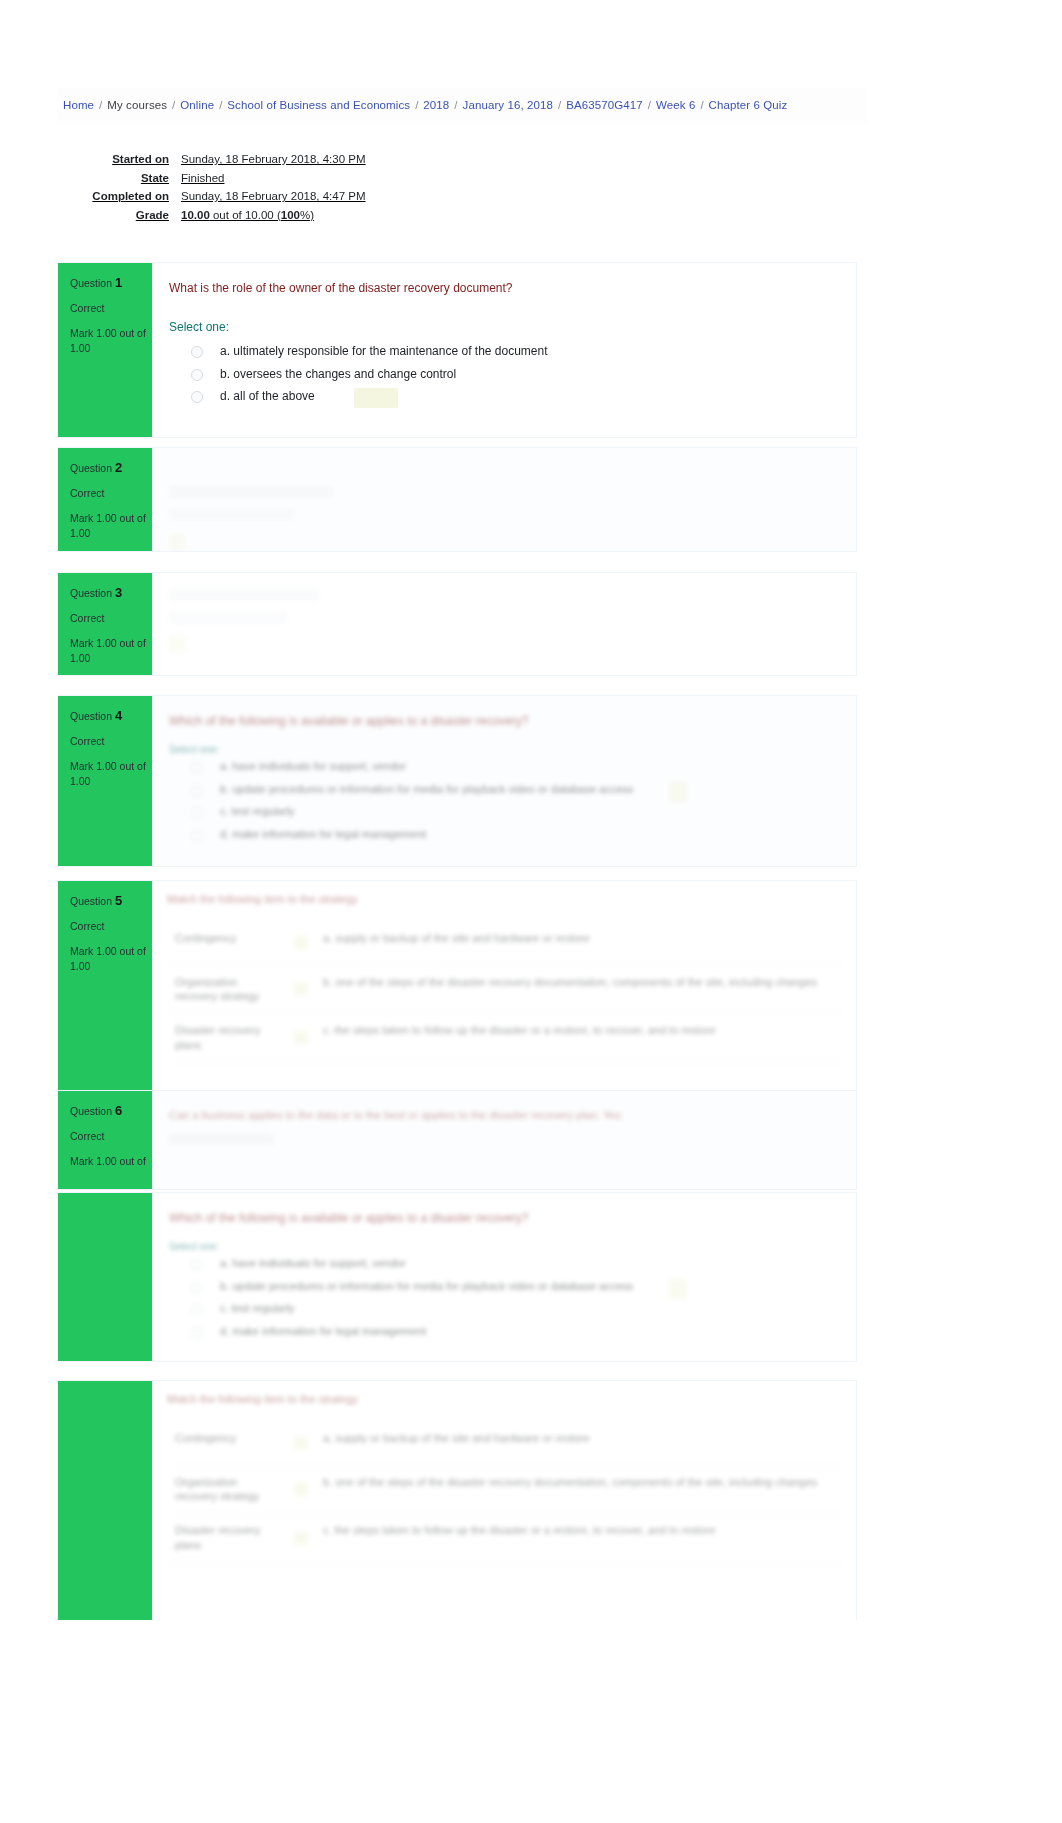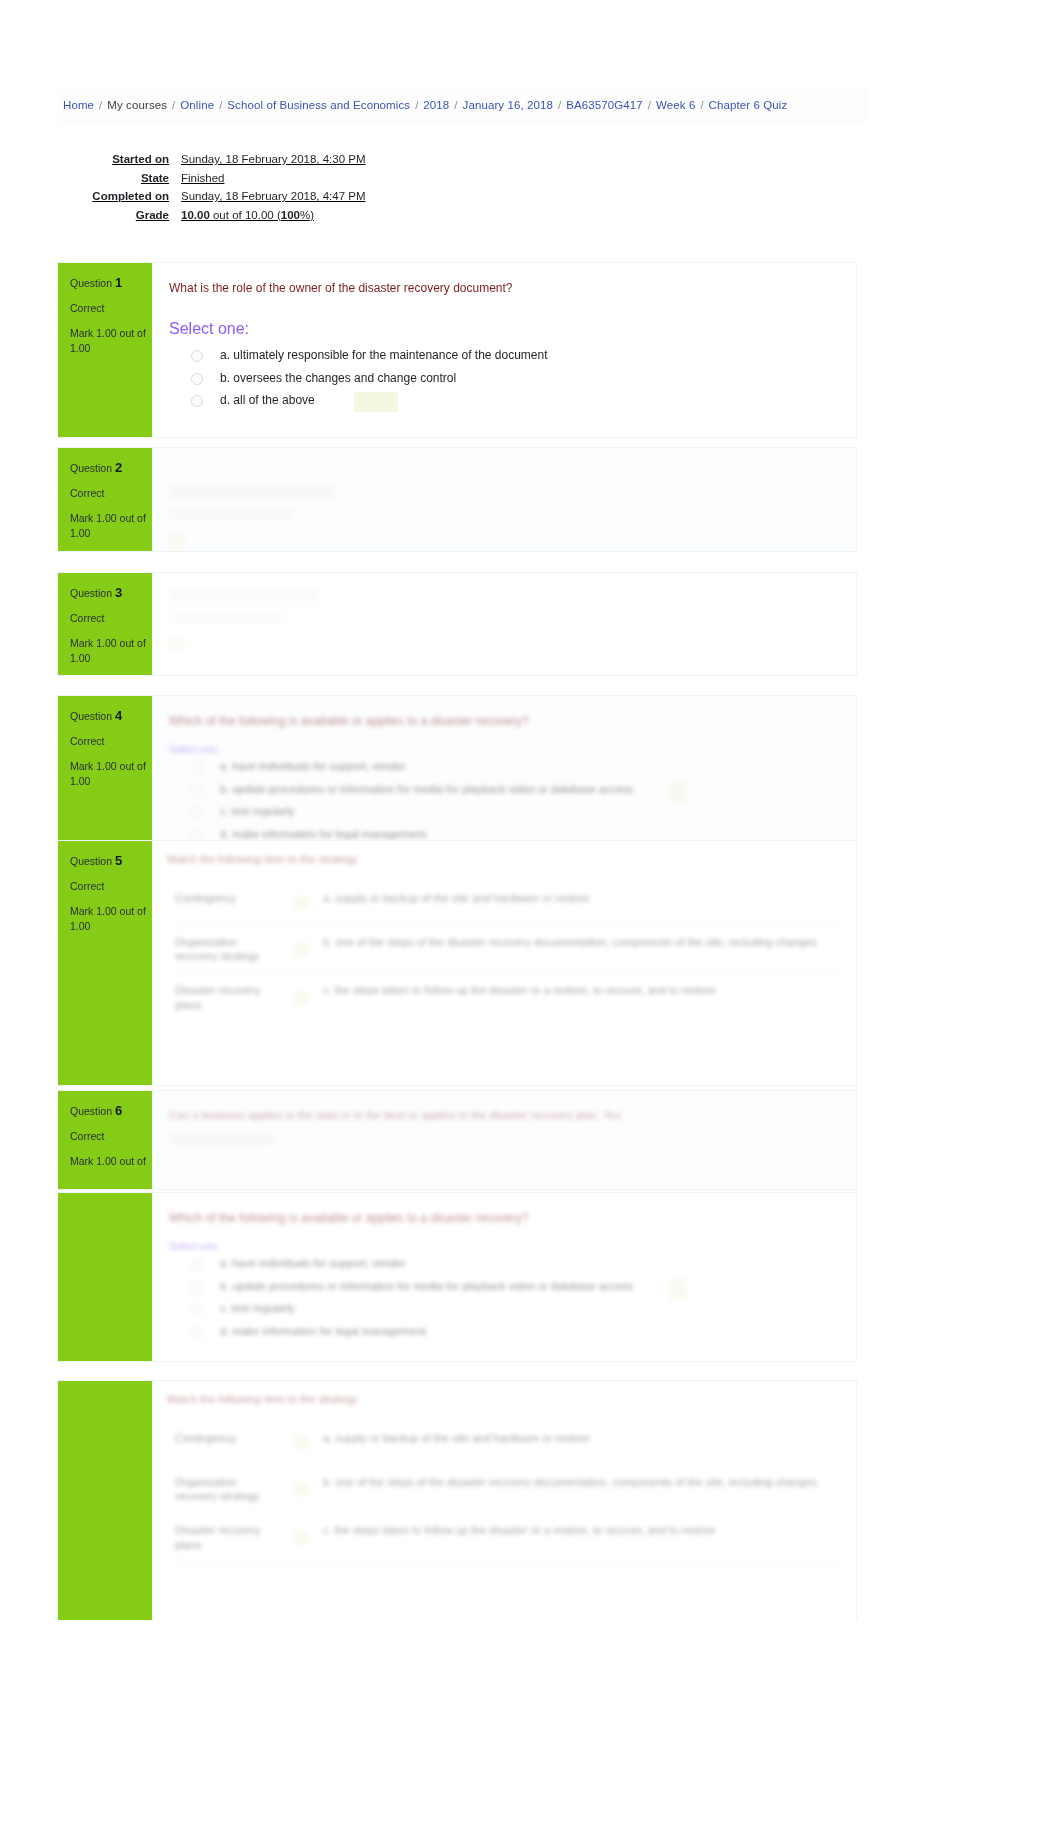--- a/index.html
+++ b/index.html
@@ -82,21 +82,21 @@
     background: #ffffff;
     border: 1px solid #eef4f7;
     display: flex;
   }
   .q-block.shade { background: #fcfdfe; justify-content: center; }
   .q-side {
     width: 95px;
     flex: 0 0 95px;
     padding: 12px 10px 10px 12px;
     border-right: 1px solid #f0f4f7;
-    background: #84cc16;
+    background: #22c55e;
   }
   .q-num {
     font-size: 10.5px;
     color: #2c2f33;
     line-height: 1.25;
     white-space: nowrap;
   }
   .q-num b {
     font-size: 13px;
     font-weight: bold;
@@ -119,22 +119,22 @@
     flex: 1;
     padding: 16px 14px 14px 16px;
     position: relative;
   }
   .q-text {
     font-size: 12px;
     color: #7f1d1d;
     line-height: 1.5;
   }
   .q-selectone {
-    font-size: 16px;
-    color: #8b5cf6;
+    font-size: 12px;
+    color: #0f766e;
     margin-top: 23px;
   }
   .q-answers { margin-top: 9px; }
   .ans-row {
     display: flex;
     align-items: flex-start;
     height: 22.5px;
     position: relative;
   }
   .radio {
@@ -335,21 +335,21 @@
           <div class="ans-text" style="font-size:11px;">c. test regularly</div>
         </div>
         <div class="ans-row">
           <div class="radio"></div>
           <div class="ans-text" style="font-size:11px;">d. make information for legal management</div>
         </div>
       </div>
     </div>
   </div>
 
-  <div class="q-block" style="top:840px; height:246px;">
+  <div class="q-block" style="top:880px; height:246px;">
     <div class="q-side">
       <div class="q-num"><span>Question</span> <b>5</b></div>
       <div class="q-state">Correct</div>
       <div class="q-mark">Mark 1.00 out of 1.00</div>
     </div>
     <div class="q-body blur-5" style="padding:10px 10px 8px 14px;">
       <div class="q-text" style="font-size:11px;">Match the following item to the strategy</div>
       <div style="margin-top:14px;">
         <div class="match-row">
           <div class="match-left">Contingency</div>

